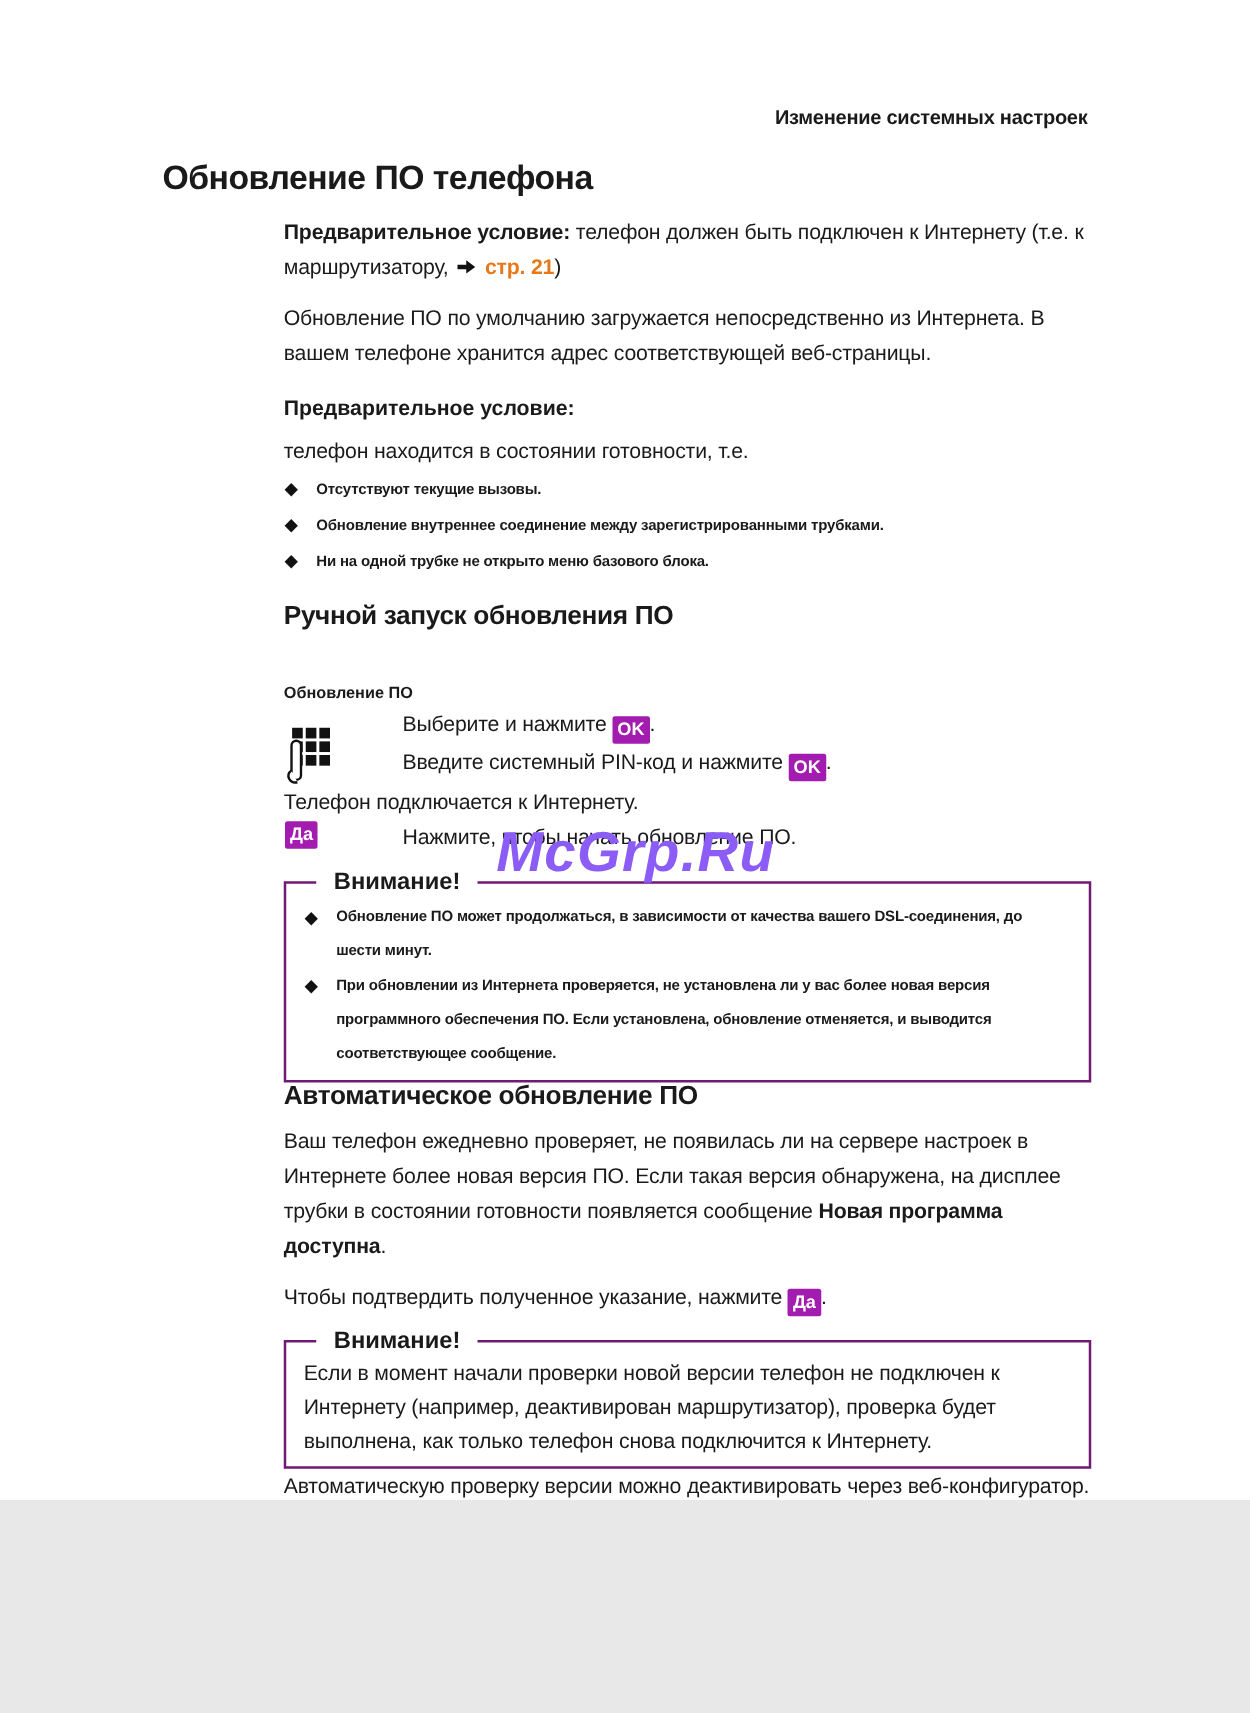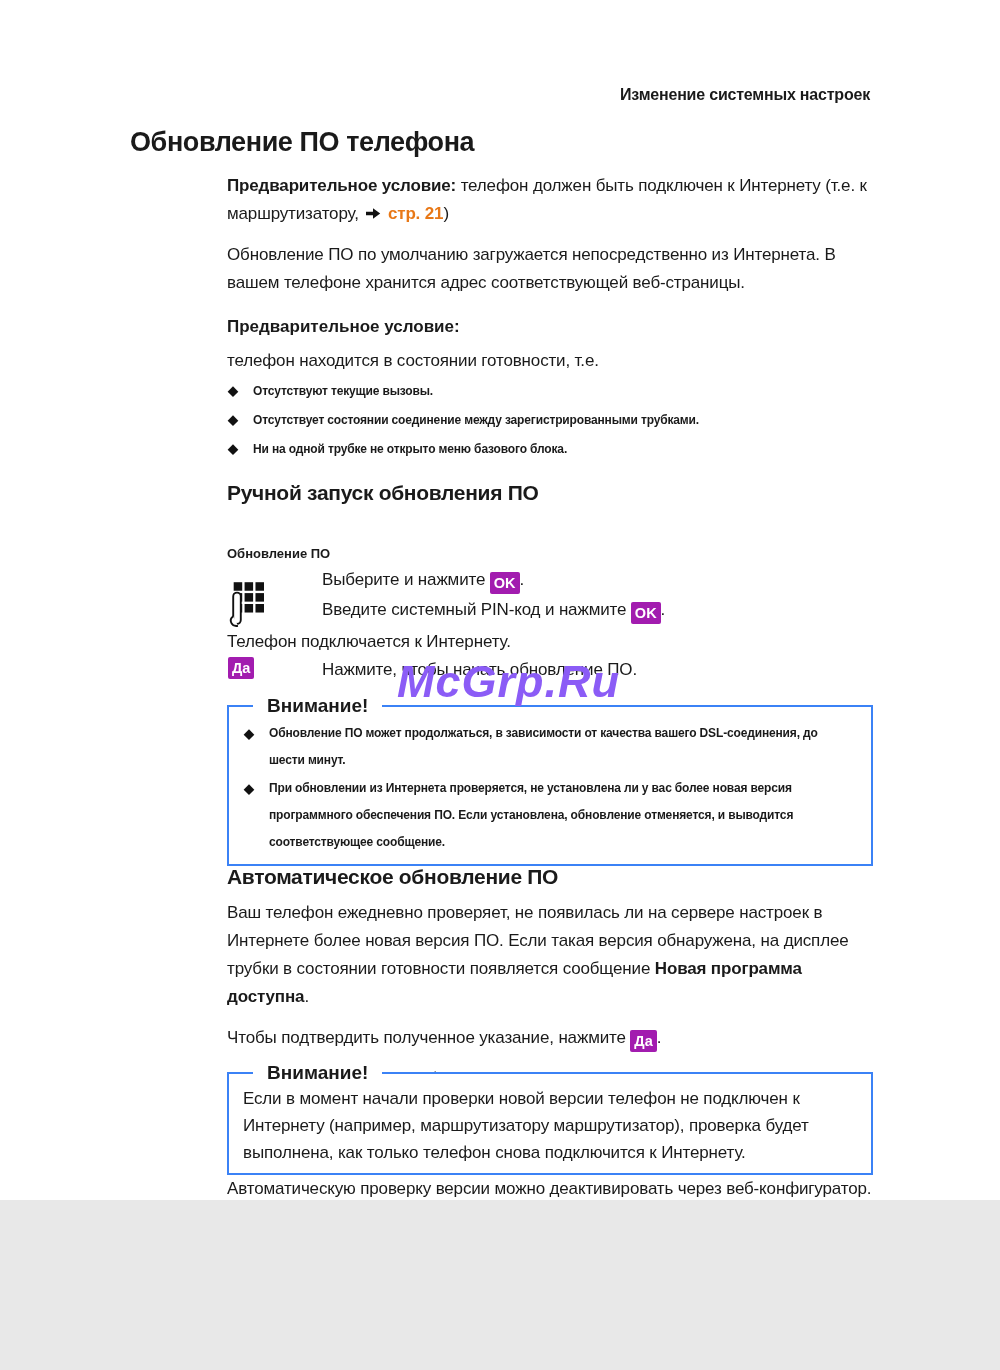--- a/index.html
+++ b/index.html
@@ -49,21 +49,21 @@
   .m-yes-key{top:177px;left:1px;}
   .m-yes{top:176px;left:95px;font-size:17px;line-height:28px;}
   
   .key{
     display:inline-block;background:#a21caf;color:#ffffff;font-weight:700;
     font-size:14.5px;line-height:20px;padding:1px 4px;border-radius:2px;
     vertical-align:-3px;letter-spacing:0;
   }
   
   .note{
-    position:absolute;left:0;width:646px;border:2px solid #3b82f6;
+    position:absolute;left:0;width:646px;border:2px solid #701a75;
     box-sizing:border-box;background:#fff;
   }
   .note1{top:533px;}
   .note2{top:900px;}
   .note-title{
     position:absolute;top:-13px;left:24px;background:#ffffff;padding:0 14px;
     font-size:19px;font-weight:700;line-height:24px;
   }
   .note-body{padding:11px 16px 7px 14px;}
   .note-body p{font-size:17px;line-height:27px;margin:0;letter-spacing:-0.15px;}
@@ -96,21 +96,21 @@
             <path d="M1 4.7 h7 V1.2 L15.2 6.5 8 11.8 V8.3 H1 z" fill="#111"></path>
           </svg> <span class="link">стр. 21</span><span>)</span></p>
       <p>Обновление ПО по умолчанию загружается непосредственно из Интернета. В вашем телефоне хранится адрес соответствующей веб-страницы.</p>
     </div>
 
     <div class="group g-readiness">
       <h3 class="lbl">Предварительное условие:</h3>
       <p>телефон находится в состоянии готовности, т.е.</p>
       <ul class="diamonds">
         <li>Отсутствуют текущие вызовы.</li>
-        <li>Отсутствует состоянии соединение между зарегистрированными трубками.</li>
+        <li>Обновление внутреннее соединение между зарегистрированными трубками.</li>
         <li>Ни на одной трубке не открыто меню базового блока.</li>
       </ul>
     </div>
 
     <div class="group g-manual">
       <h2 class="sec m-h2">Ручной запуск обновления ПО</h2>
 
 
       <div class="m-sub">Обновление ПО</div>
 
@@ -153,21 +153,21 @@
     <div class="group g-auto">
       <h2 class="sec" style="margin-bottom:9px;">Автоматическое обновление ПО</h2>
       <p class="mb"><span>Ваш телефон ежедневно проверяет, не появилась ли на сервере настроек в Интернете более новая версия ПО. Если такая версия обнаружена, на дисплее трубки в состоянии готовности появляется сообщение </span><span class="b">Новая программа доступна</span><span>.</span></p>
       <p class="mb"><span>Чтобы подтвердить полученное указание, нажмите </span><span class="key">Да</span><span>.</span></p>
       <p>ПО загрузится в ваш телефон.</p>
     </div>
 
     <div class="note note2">
       <div class="note-title">Внимание!</div>
       <div class="note-body">
-        <p>Если в момент начали проверки новой версии телефон не подключен к Интернету (например, маршрутизатору маршрутизатор), проверка будет выполнена, как только телефон снова подключится к Интернету.</p>
+        <p>Если в момент начали проверки новой версии телефон не подключен к Интернету (например, деактивирован маршрутизатор), проверка будет выполнена, как только телефон снова подключится к Интернету.</p>
       </div>
     </div>
 
     <div class="group g-outro">
       <p>Автоматическую проверку версии можно деактивировать через веб-конфигуратор.</p>
     </div>
 
   </div>
 
   <div class="watermark">McGrp.Ru</div>

